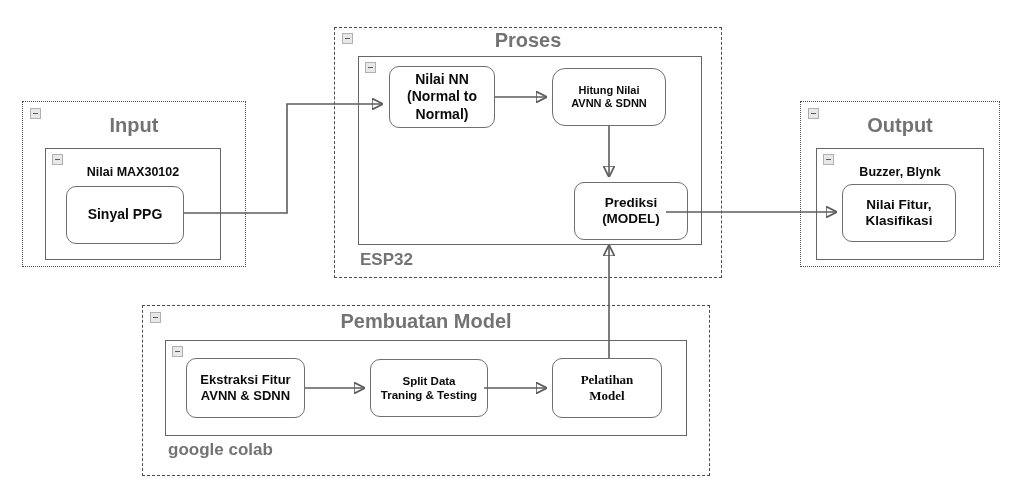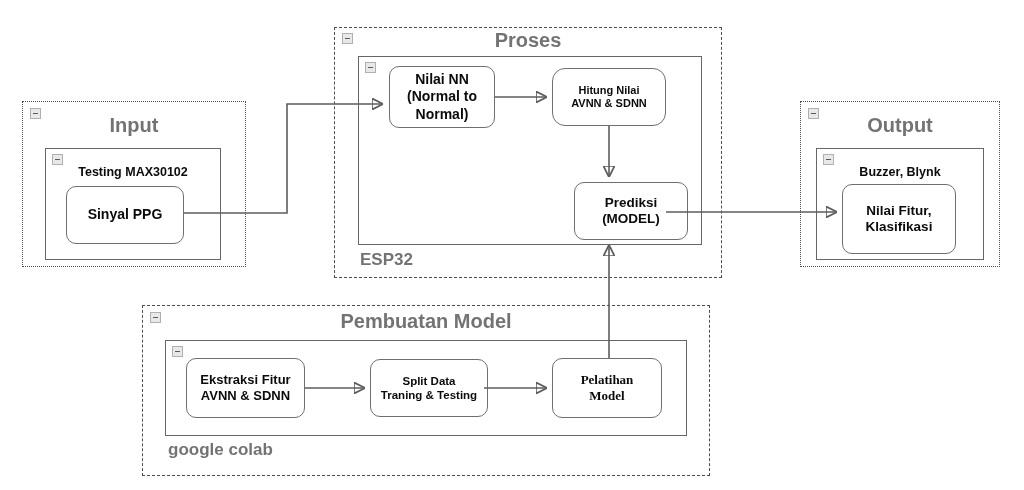--- a/index.html
+++ b/index.html
@@ -126,21 +126,21 @@
 
 <div id="canvas">
 
   <div class="group dotted" style="left:22px; top:101px; width:224px; height:166px;">
   </div>
   <div class="collapse-icon" style="left:30px; top:108px;"></div>
   <div class="group-title big" style="left:22px; top:114px; width:224px;">Input</div>
 
   <div class="subgroup" style="left:45px; top:148px; width:176px; height:112px;"></div>
   <div class="collapse-icon" style="left:52px; top:154px;"></div>
-  <div class="sub-caption" style="left:45px; top:165px; width:176px;">Testing MAX30102</div>
+  <div class="sub-caption" style="left:45px; top:165px; width:176px;">Nilai MAX30102</div>
 
   <div class="node n-sinyal" style="left:66px; top:186px; width:118px; height:58px;">Sinyal PPG</div>
 
   <div class="group dashed" style="left:334px; top:27px; width:388px; height:251px;">
   </div>
   <div class="collapse-icon" style="left:342px; top:33px;"></div>
   <div class="group-title big" style="left:334px; top:29px; width:388px;">Proses</div>
 
   <div class="subgroup" style="left:358px; top:56px; width:344px; height:189px;"></div>
   <div class="collapse-icon" style="left:365px; top:62px;"></div>
@@ -158,21 +158,21 @@
 
   <div class="group dotted" style="left:800px; top:101px; width:200px; height:166px;">
   </div>
   <div class="collapse-icon" style="left:808px; top:108px;"></div>
   <div class="group-title big" style="left:800px; top:114px; width:200px;">Output</div>
 
   <div class="subgroup" style="left:816px; top:148px; width:168px; height:112px;"></div>
   <div class="collapse-icon" style="left:823px; top:154px;"></div>
   <div class="sub-caption" style="left:816px; top:165px; width:168px;">Buzzer, Blynk</div>
 
-  <div class="node n-out" style="left:842px; top:184px; width:114px; height:70px;">Nilai Fitur,
+  <div class="node n-out" style="left:842px; top:184px; width:114px; height:58px;">Nilai Fitur,
 Klasifikasi</div>
 
   <div class="group dashed" style="left:142px; top:305px; width:568px; height:171px;">
   </div>
   <div class="collapse-icon" style="left:150px; top:312px;"></div>
   <div class="group-title big" style="left:142px; top:310px; width:568px;">Pembuatan Model</div>
 
   <div class="subgroup" style="left:165px; top:340px; width:522px; height:96px;"></div>
   <div class="collapse-icon" style="left:172px; top:346px;"></div>
   <div class="group-title corner" style="left:168px; top:440px;">google colab</div>

